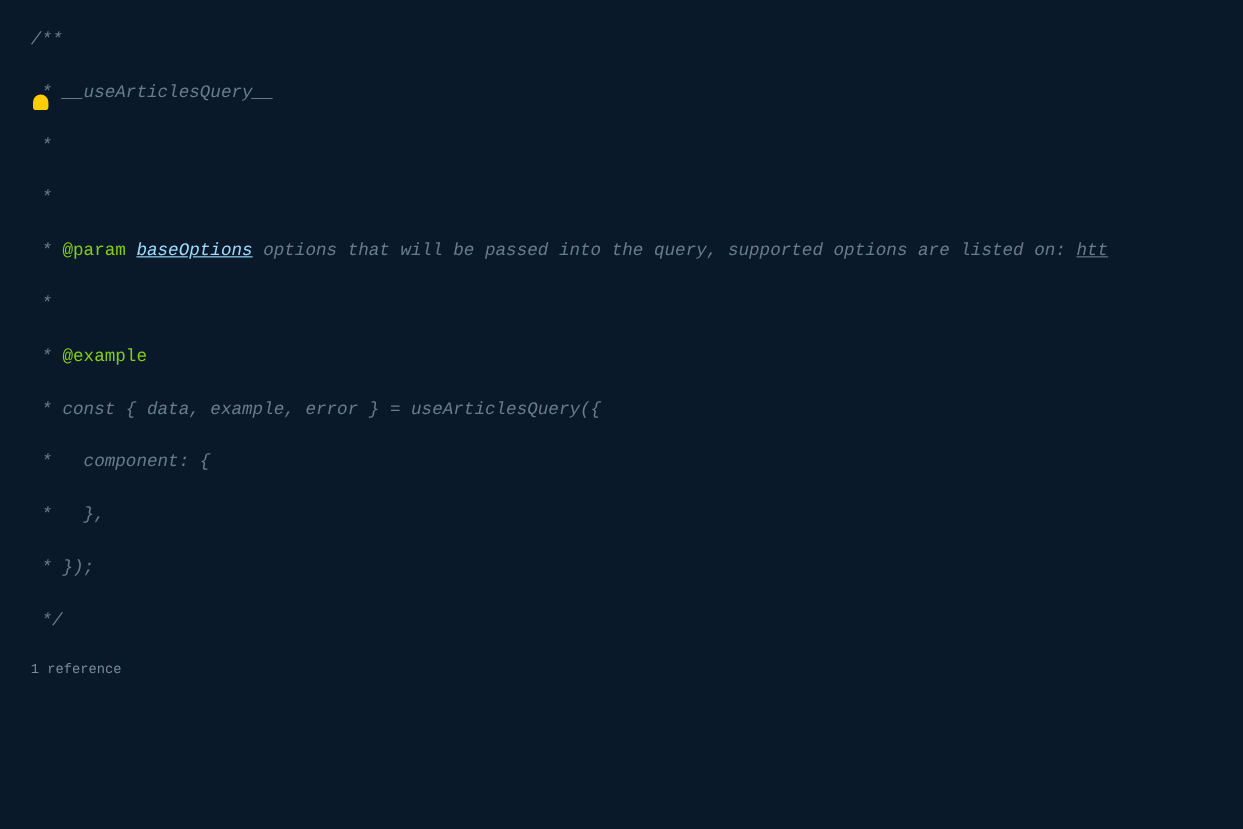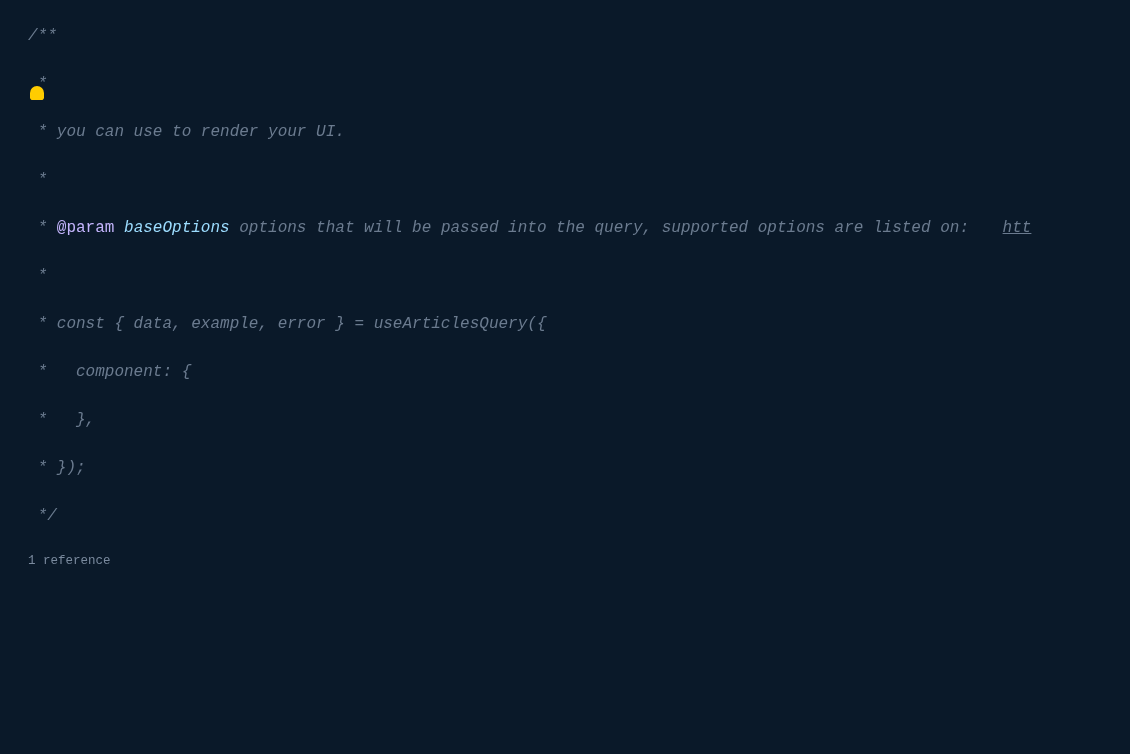--- a/index.html
+++ b/index.html
@@ -14,23 +14,23 @@
     height: 754px;
     position: relative;
     font-style: italic;
   }
   .editor {
     padding: 0 0 0 28px;
     white-space: pre;
   }
   .line { height: 24px; white-space: pre; }
   .comment { color: #6b7b8f; }
-  .doc-tag { color: #c4b5fd; font-style: normal; }
-  .doc-param-name { color: #9cdcfe; }
-  .underline { text-decoration: underline; margin-left: 24px; }
+  .doc-tag { color: #84cc16; font-style: normal; }
+  .doc-param-name { color: #9cdcfe; text-decoration: underline; }
+  .underline { text-decoration: underline; }
   .codelens {
     color: #7a8a9e;
     font-size: 12.5px;
     font-style: normal;
     line-height: 18px;
     height: 18px;
     padding-left: 0;
   }
   .lightbulb {
     position: absolute;
@@ -43,25 +43,26 @@
     font-style: normal;
   }
 </style>
 </head>
 <body>
 
 <div class="lightbulb"></div>
 
 <div class="editor">
 <div class="line"><span class="comment">/**</span></div>
+<div class="line"><span class="comment"> * __useArticlesQuery__</span></div>
 <div class="line"><span class="comment"> *</span></div>
-<div class="line"><span class="comment"> * you can use to render your UI.</span></div>
 <div class="line"><span class="comment"> *</span></div>
 <div class="line"><span class="comment"> * </span><span class="doc-tag">@param</span><span class="comment"> </span><span class="doc-param-name">baseOptions</span><span class="comment"> options that will be passed into the query, supported options are listed on: </span><span class="comment underline">htt</span></div>
 <div class="line"><span class="comment"> *</span></div>
+<div class="line"><span class="comment"> * </span><span class="doc-tag">@example</span></div>
 <div class="line"><span class="comment"> * const { data, example, error } = useArticlesQuery({</span></div>
 <div class="line"><span class="comment"> *   component: {</span></div>
 <div class="line"><span class="comment"> *   },</span></div>
 <div class="line"><span class="comment"> * });</span></div>
 <div class="line"><span class="comment"> */</span></div>
 <div class="codelens">1 reference</div>
 
 
 
 

